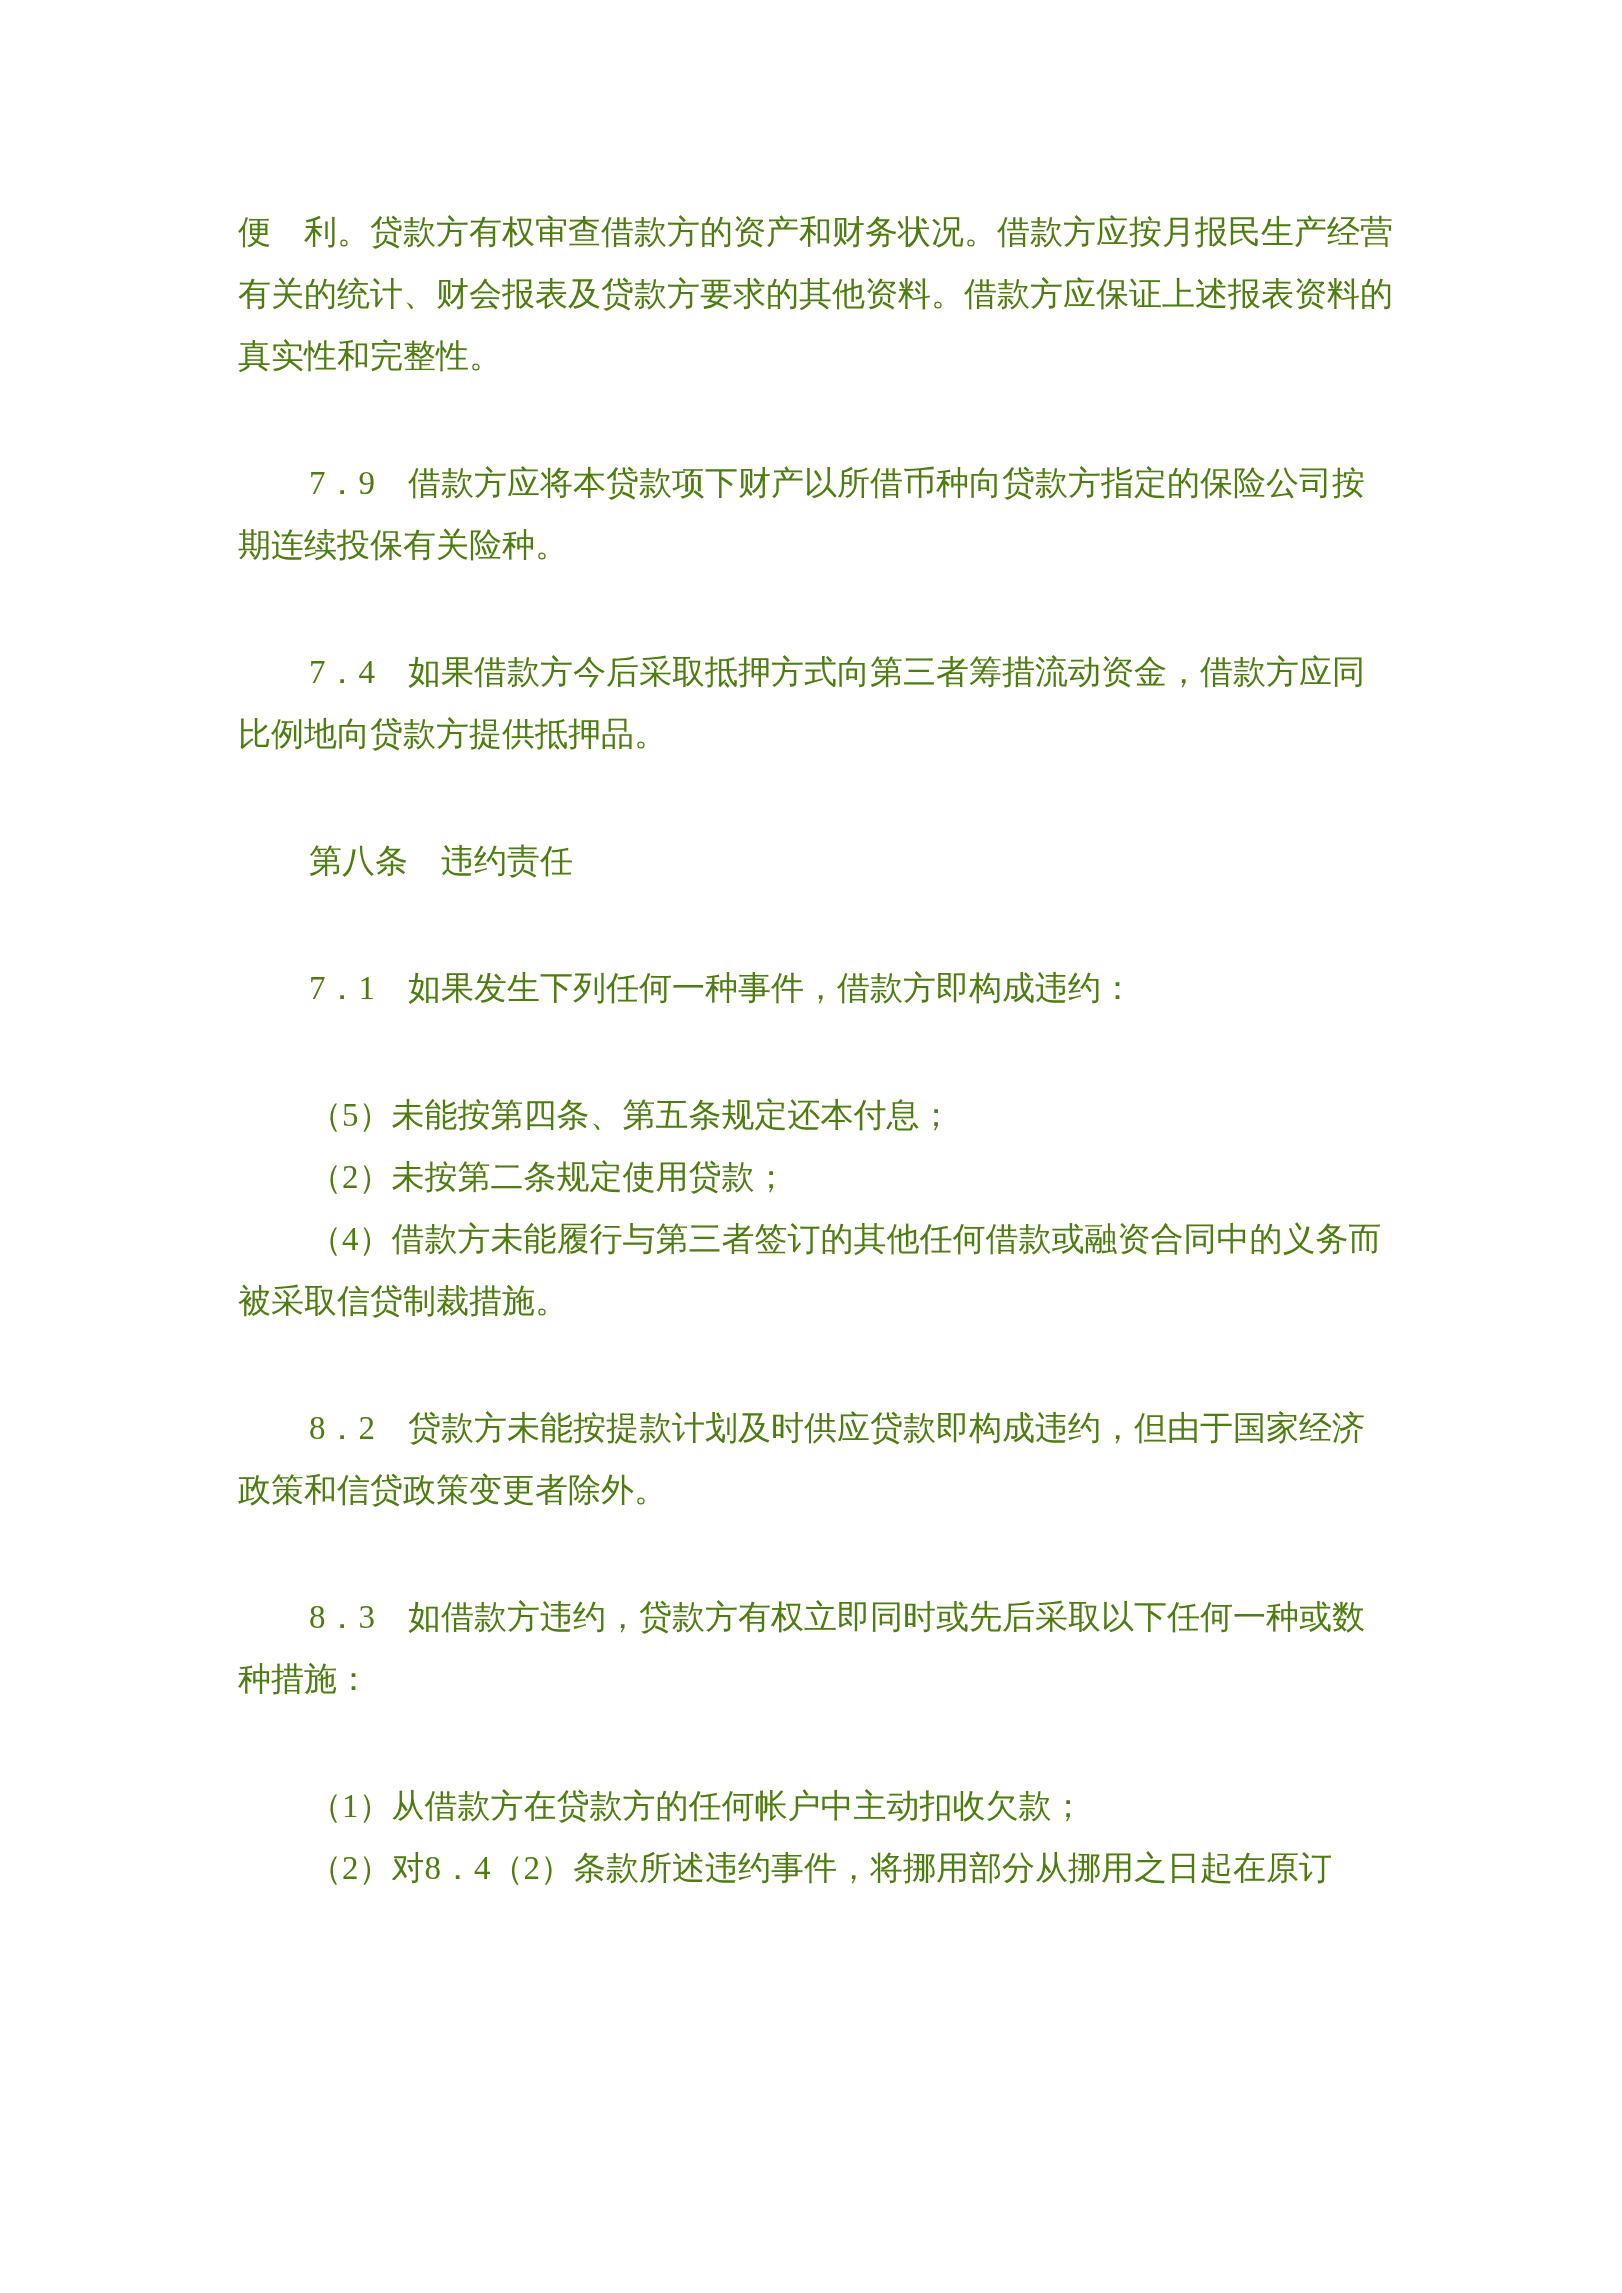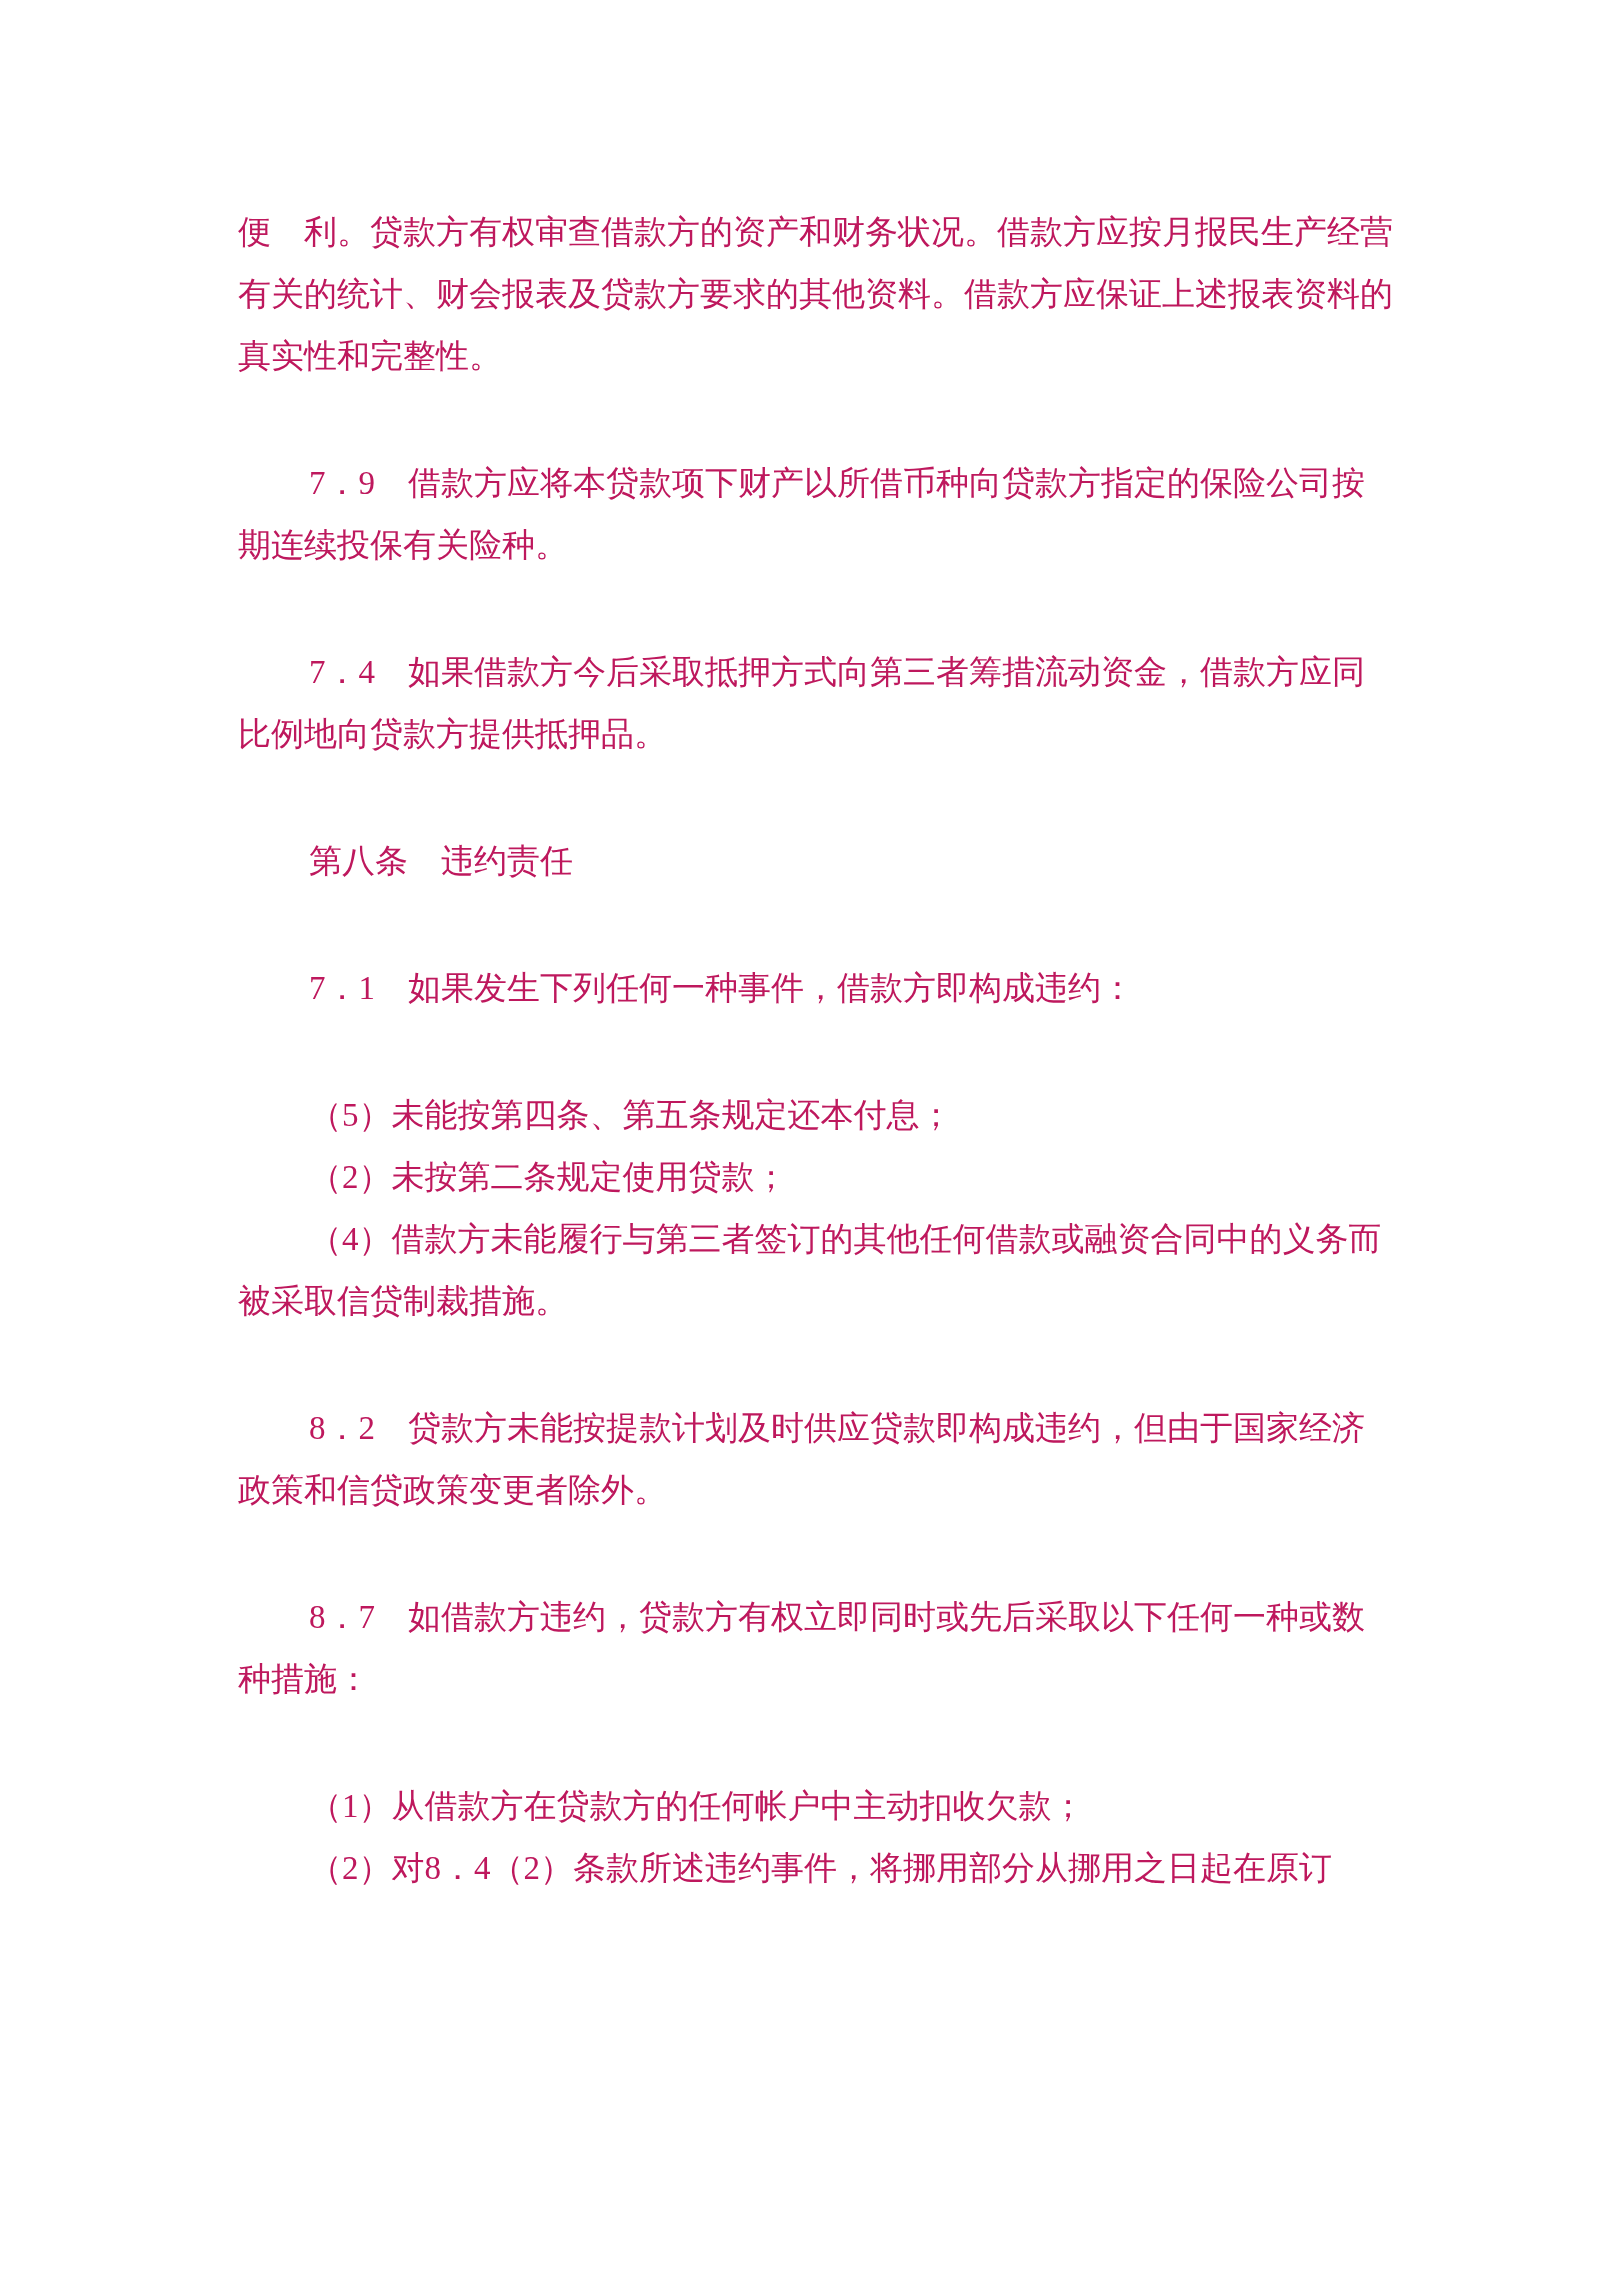--- a/index.html
+++ b/index.html
@@ -11,21 +11,21 @@
     height: 2294px;
     background: #ffffff;
     position: relative;
     overflow: hidden;
   }
   .doc {
     position: absolute;
     left: 238px;
     top: 201px;
     width: 1164px;
-    color: #be185d;
+    color: #4d7c0f;
     font-family: "Liberation Serif", "DejaVu Serif", serif;
     font-size: 33px;
     line-height: 62px;
     font-weight: normal;
   }
   .para {
     margin: 0;
     white-space: pre; 
   }
   .para.indent {
@@ -47,18 +47,18 @@
   <p class="para indent gap">7．4　如果借款方今后采取抵押方式向第三者筹措流动资金，借款方应同
 比例地向贷款方提供抵押品。</p>
   <p class="para indent gap">第八条　违约责任</p>
   <p class="para indent gap">7．1　如果发生下列任何一种事件，借款方即构成违约：</p>
   <p class="para indent gap">（5）未能按第四条、第五条规定还本付息；</p>
   <p class="para indent">（2）未按第二条规定使用贷款；</p>
   <p class="para indent">（4）借款方未能履行与第三者签订的其他任何借款或融资合同中的义务而
 被采取信贷制裁措施。</p>
   <p class="para indent gap">8．2　贷款方未能按提款计划及时供应贷款即构成违约，但由于国家经济
 政策和信贷政策变更者除外。</p>
-  <p class="para indent gap">8．7　如借款方违约，贷款方有权立即同时或先后采取以下任何一种或数
+  <p class="para indent gap">8．3　如借款方违约，贷款方有权立即同时或先后采取以下任何一种或数
 种措施：</p>
   <p class="para indent gap">（1）从借款方在贷款方的任何帐户中主动扣收欠款；</p>
   <p class="para indent">（2）对8．4（2）条款所述违约事件，将挪用部分从挪用之日起在原订</p>
 </div>
 
 
 </body></html>

